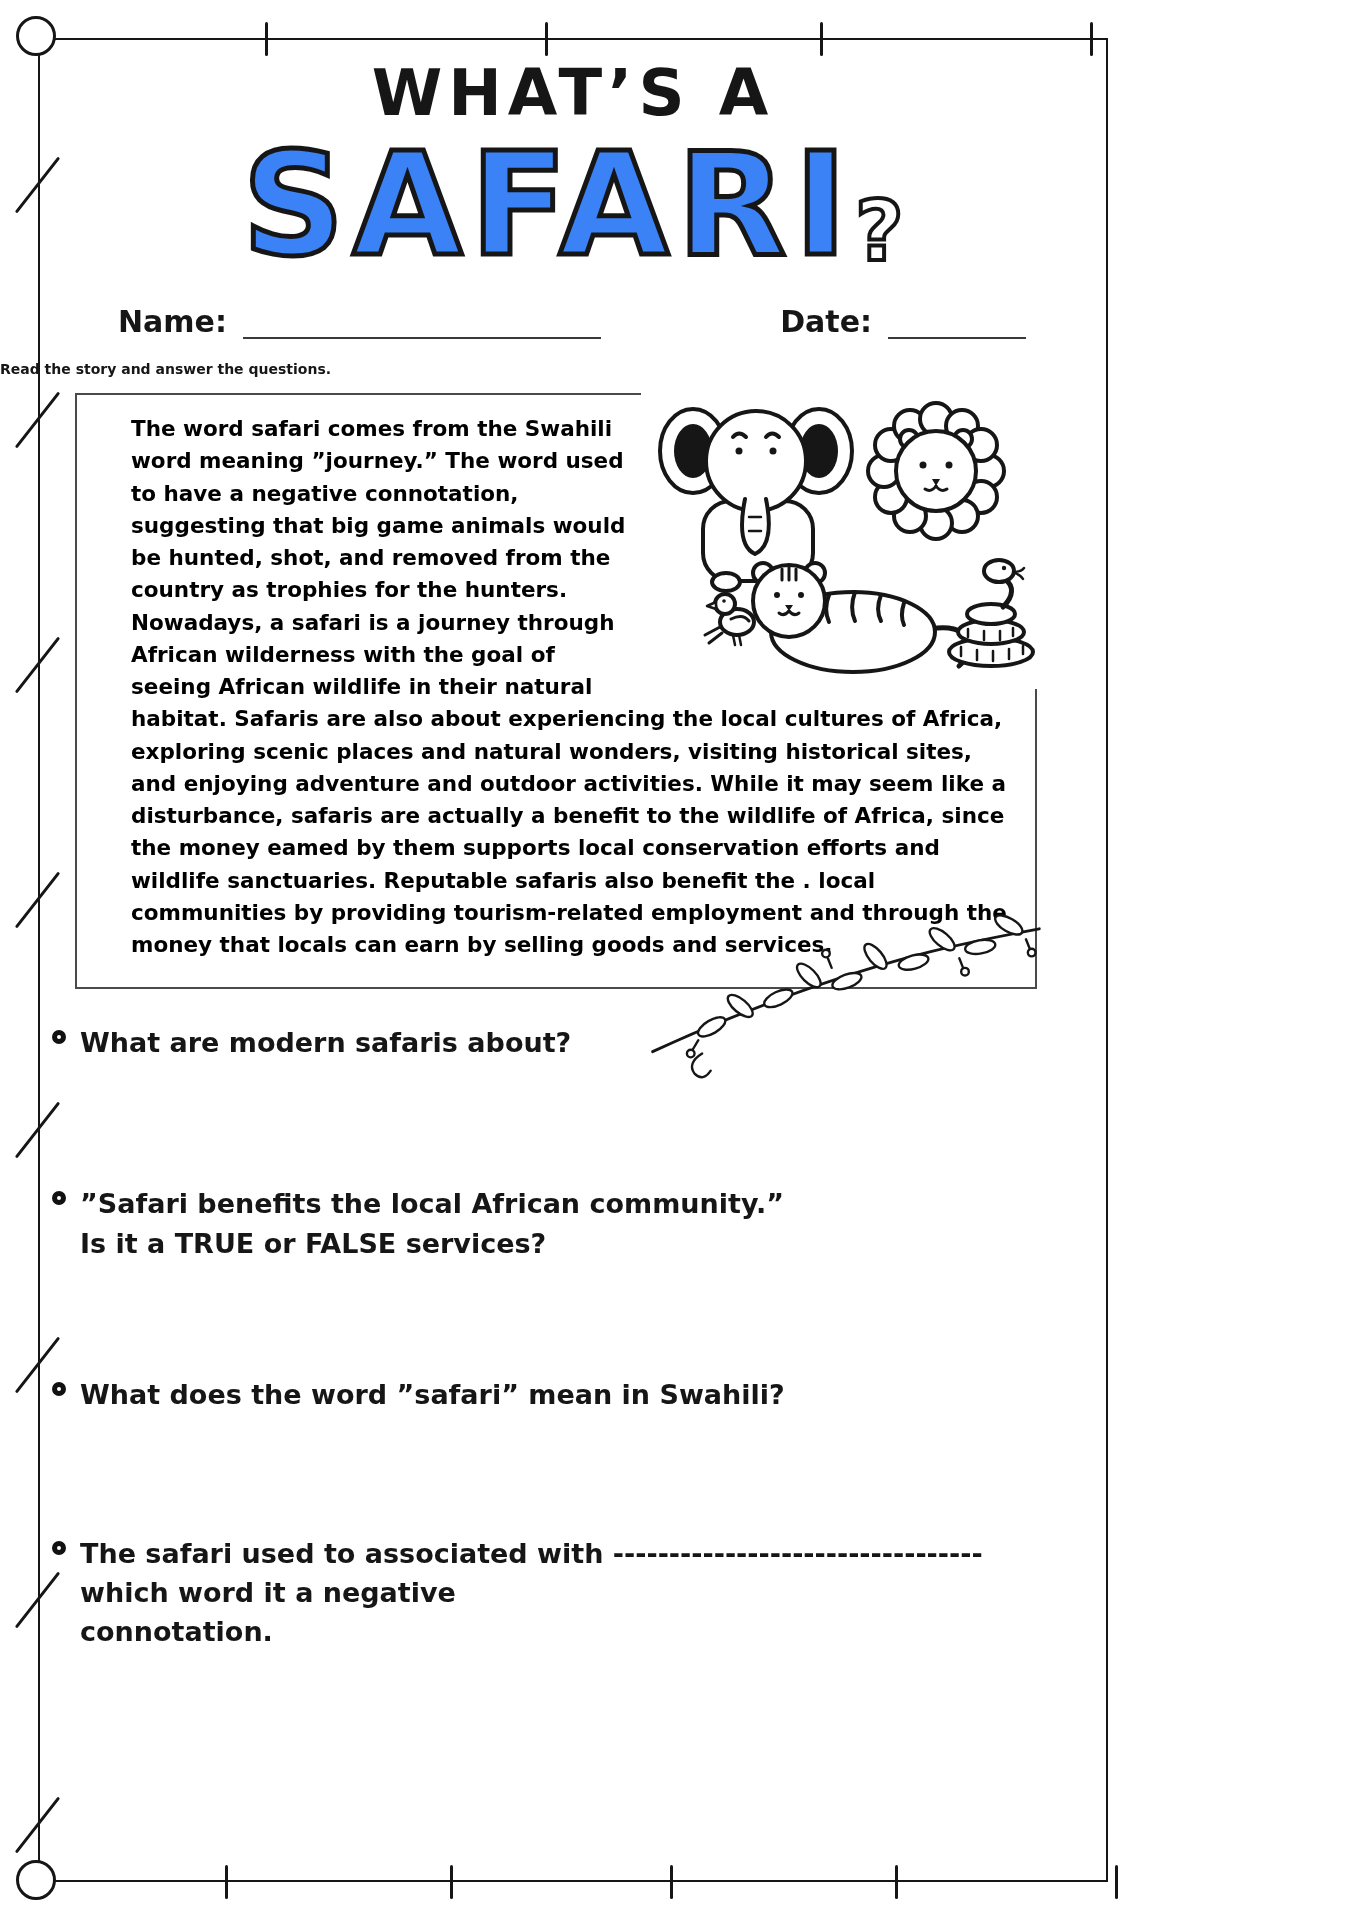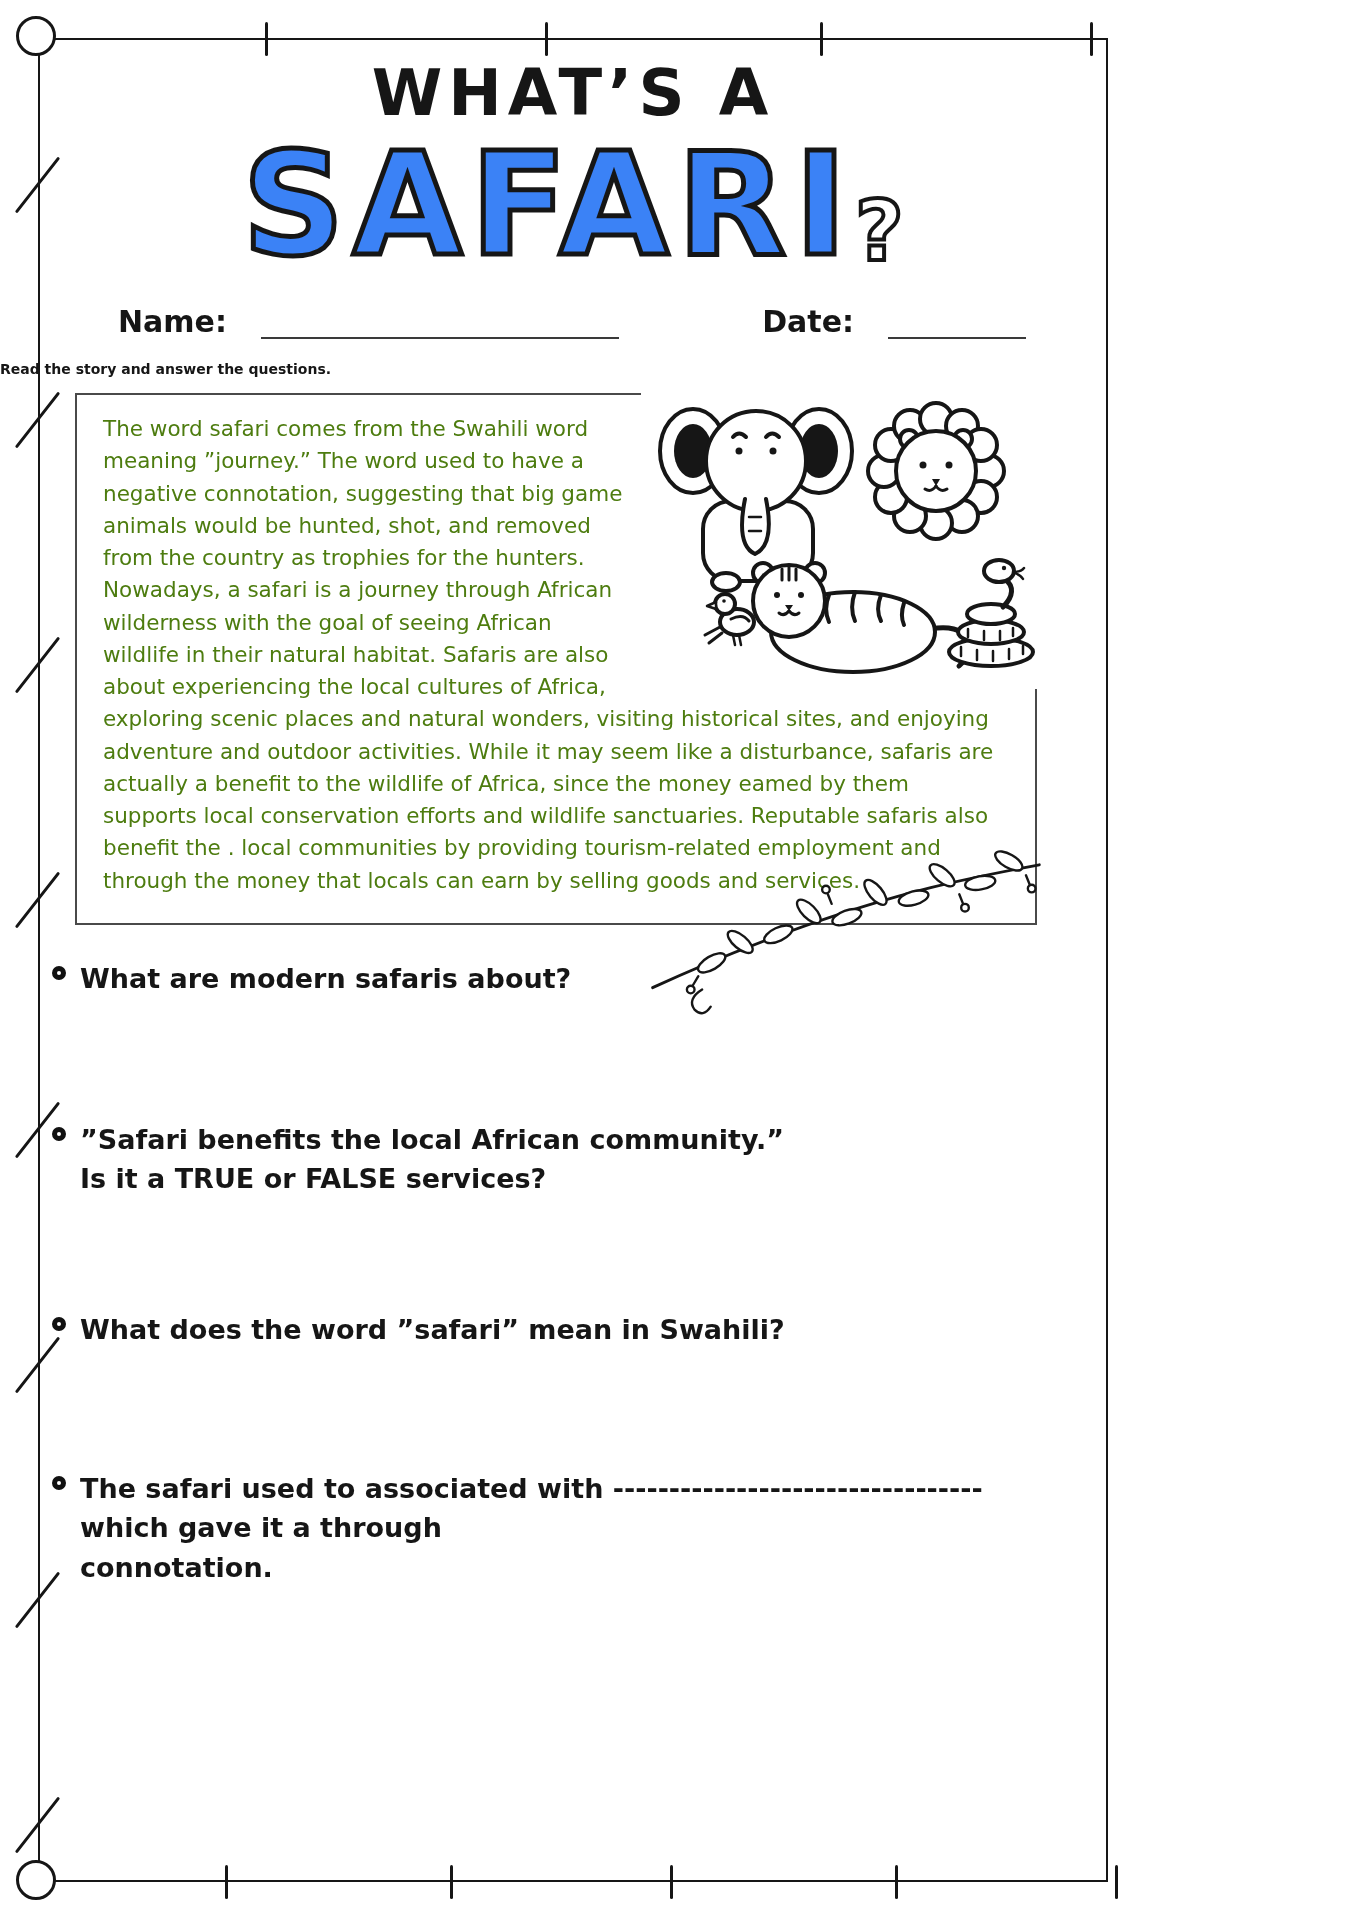--- a/index.html
+++ b/index.html
@@ -79,21 +79,20 @@
   }
 
   
   .name-date-row {
     display: flex;
     align-items: flex-end;
     padding: 0 120px 0 118px;
     margin-top: 28px;
     font-size: 30px;
     font-weight: 600;
-    gap: 18px;
   }
   .write-line {
     display: inline-block;
     border-bottom: 2px solid #3a3a3a;
     height: 34px;
     margin-left: 16px;
   }
   .name-line { width: 358px; }
   .date-line { width: 138px; }
   .nd-spacer { flex: 1; }
@@ -117,23 +116,24 @@
   .animals-float {
     float: right;
     width: 400px;
     height: 300px;
     margin: -24px -32px 6px 14px;
     background: #ffffff;
   }
   .story-text {
     font-size: 21.5px;
     line-height: 1.5;
-    font-weight: 400;
-    color: #4d7c0f;
+    font-weight: 700;
+    color: #000000;
     text-align: left;
+    margin-left: 28px;
   }
   .vine {
     position: absolute;
     right: -10px;
     bottom: -100px;
     width: 400px;
     height: 185px;
     pointer-events: none;
   }
 
@@ -358,20 +358,20 @@
     <div class="question q3">
       <span class="bullet"></span>
       <div>
         <div>What does the word ”safari” mean in Swahili?</div>
       </div>
     </div>
 
     <div class="question q4">
       <span class="bullet"></span>
       <div>
-        <div>The safari used to associated with --------------------------------- which gave it a through</div>
+        <div>The safari used to associated with --------------------------------- which word it a negative</div>
         <div>connotation.</div>
       </div>
     </div>
 
   </div>
 
 </div>
 
 </body></html>

